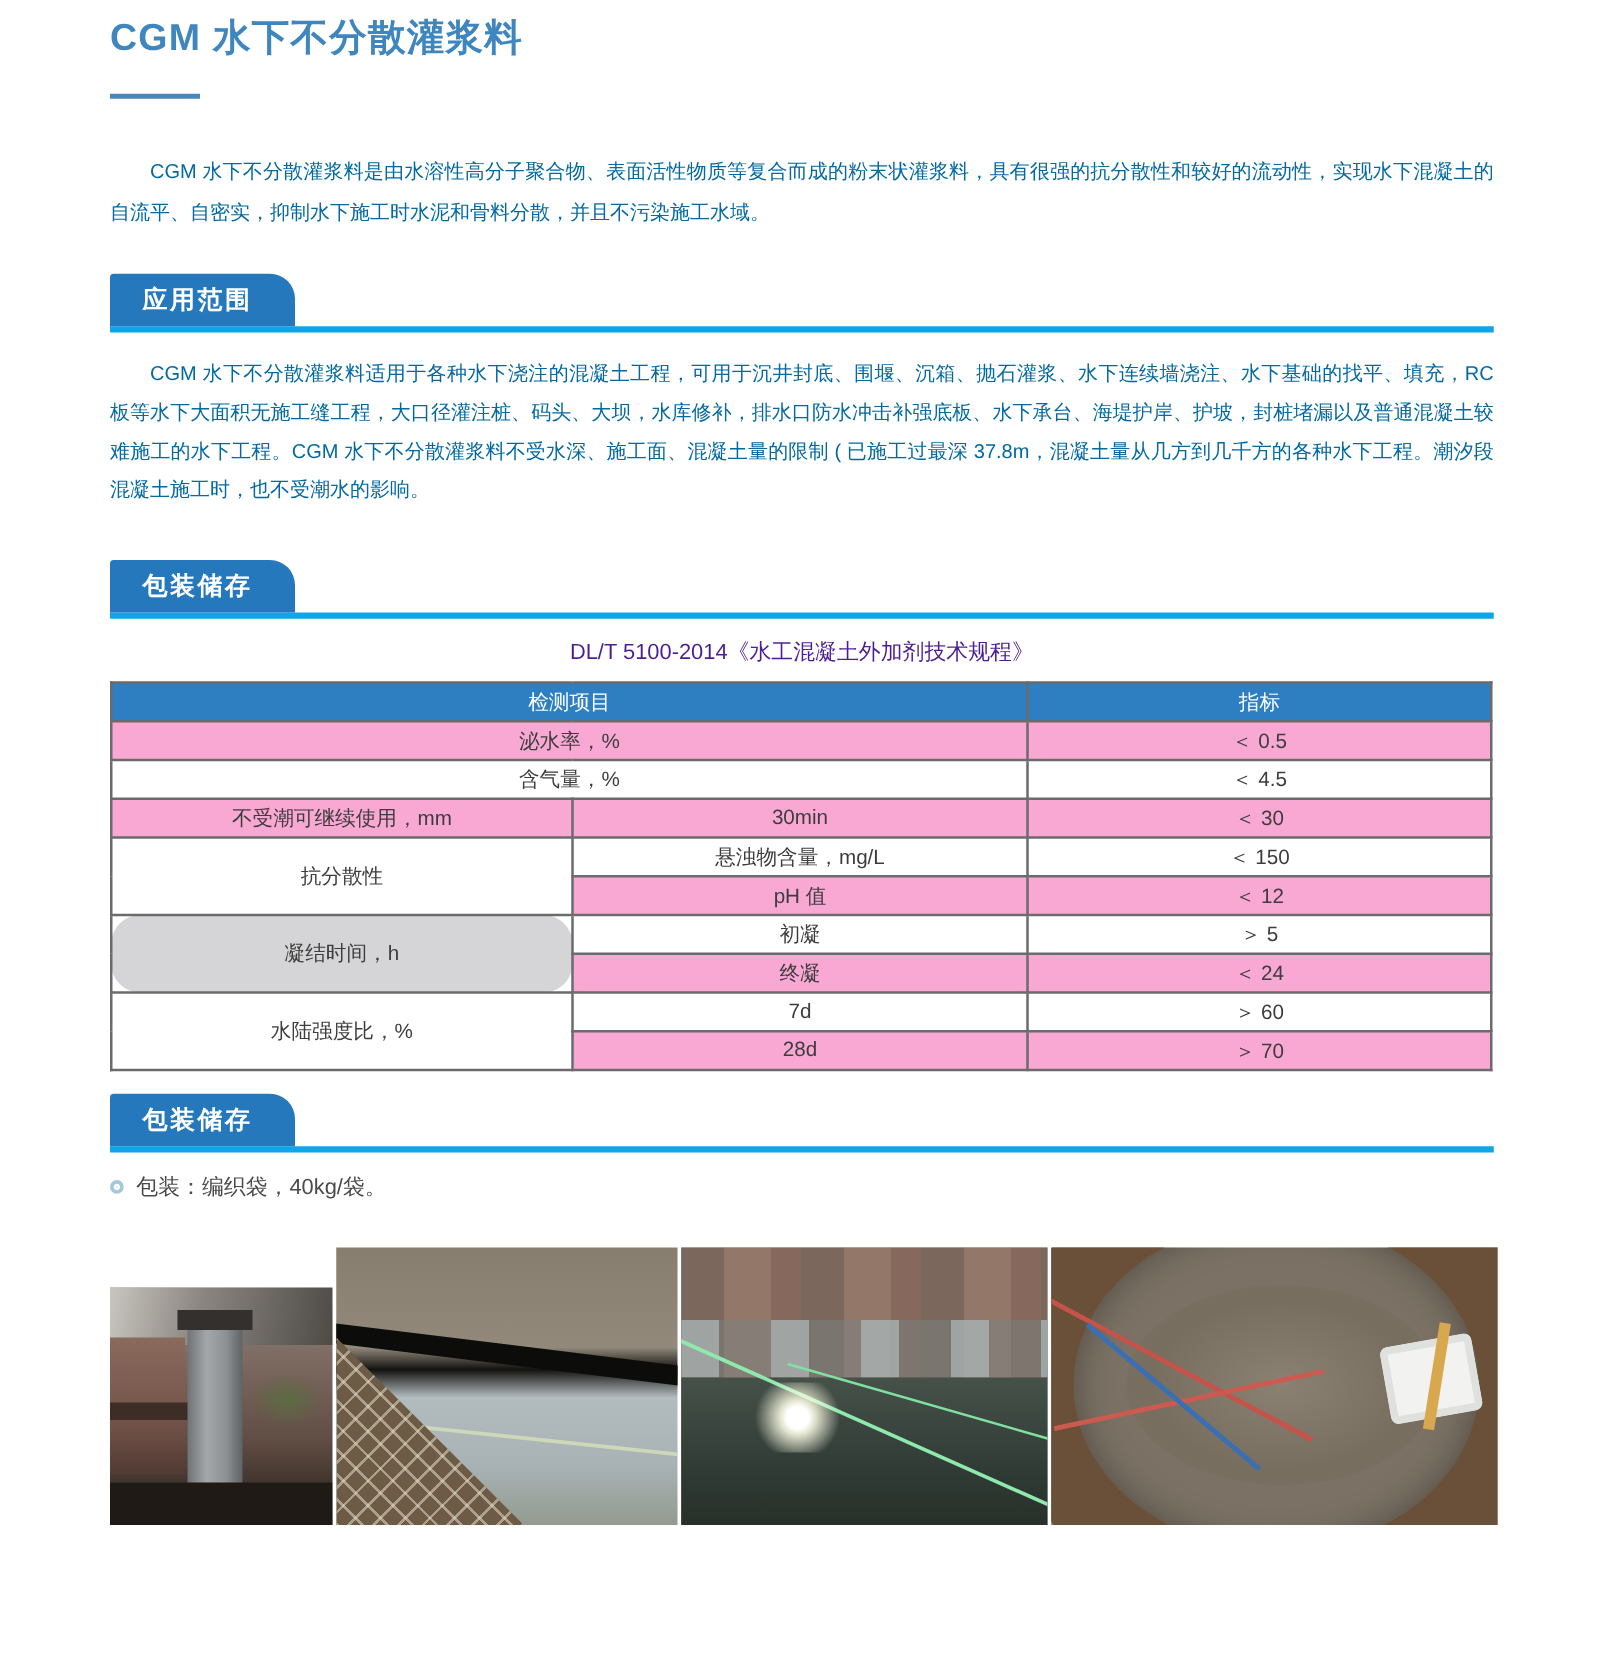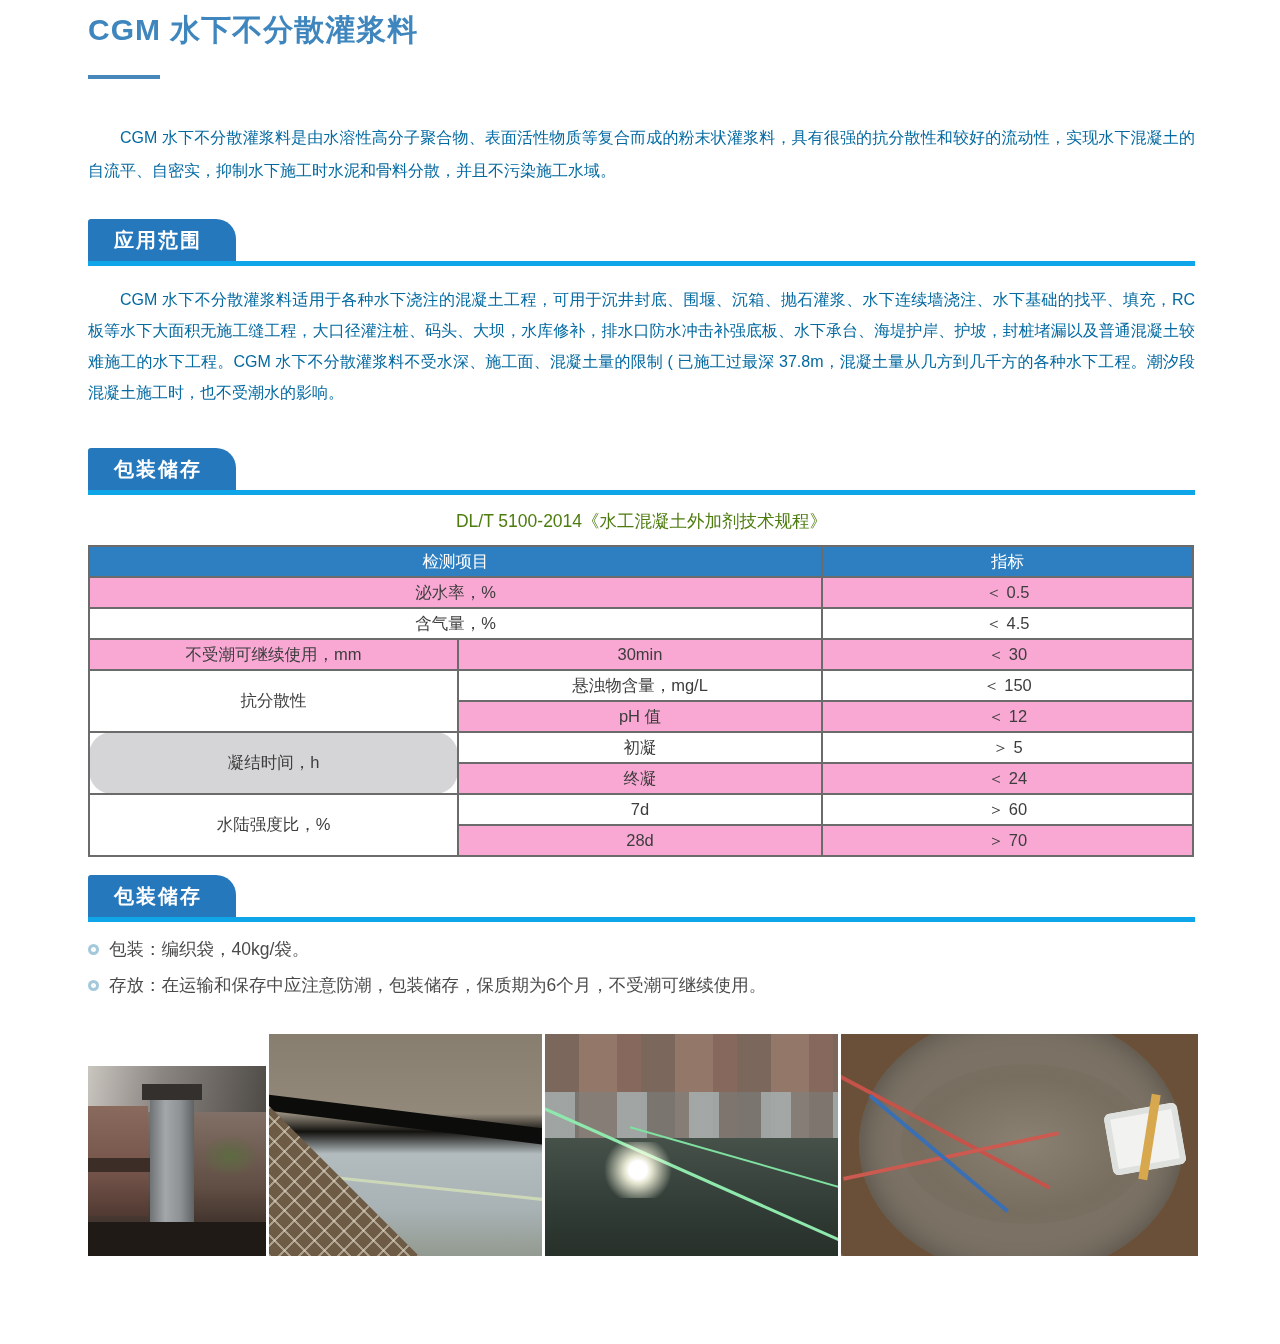--- a/index.html
+++ b/index.html
@@ -58,21 +58,21 @@
     padding: 11px 34px 11px 26px;
     border-radius: 3px 20px 0 0;
     letter-spacing: 2px;
   }
 
   
   .table-caption {
     margin-top: 14px;
     text-align: center;
     font-size: 17.5px;
-    color: #4d7c0f;
+    color: #4c1d95;
   }
   table.perf {
     margin-top: 12px;
     width: 1104px;
     border-collapse: collapse;
     table-layout: fixed;
   }
   table.perf th, table.perf td {
     border: 2px solid #6b6b6b;
     height: 31px;
@@ -262,24 +262,20 @@
 
   <div class="section-header sh-packaging">
     <span class="section-tab">包装储存</span>
   </div>
 
   <div class="bullet-list">
     <div class="bullet-item">
       <span class="ring-icon"></span>
       <span>包装：编织袋，40kg/袋。</span>
     </div>
-    <div class="bullet-item">
-      <span class="ring-icon"></span>
-      <span>存放：在运输和保存中应注意防潮，包装储存，保质期为6个月，不受潮可继续使用。</span>
-    </div>
   </div>
 
   <div class="photo-strip">
     <div class="photo p1">
       <div class="slab"></div>
       <div class="wall"></div>
       <div class="beam"></div>
       <div class="green"></div>
       <div class="column"></div>
       <div class="cap"></div>

